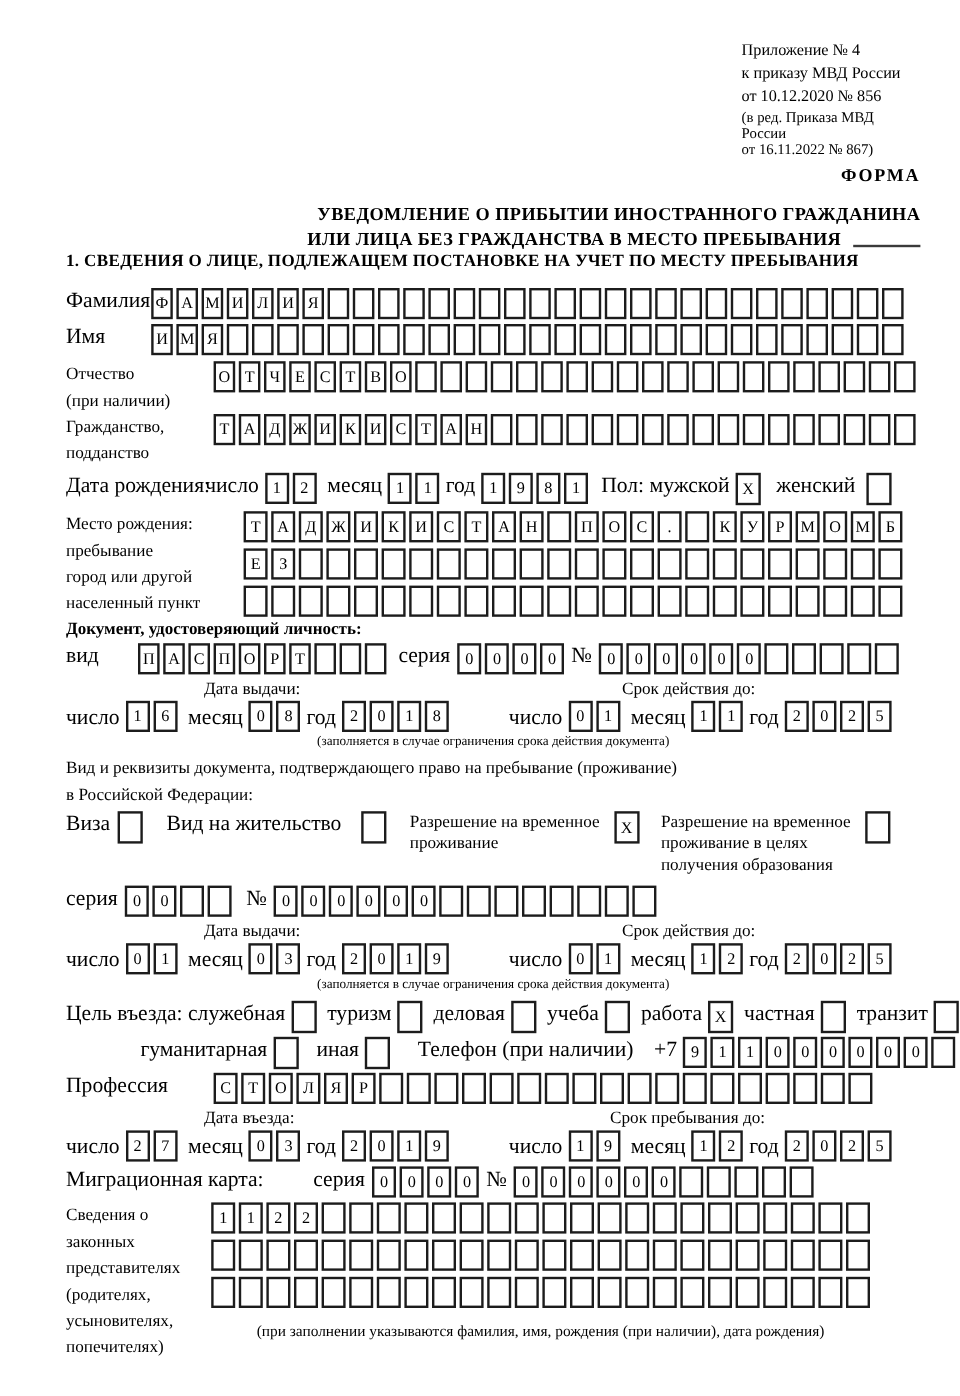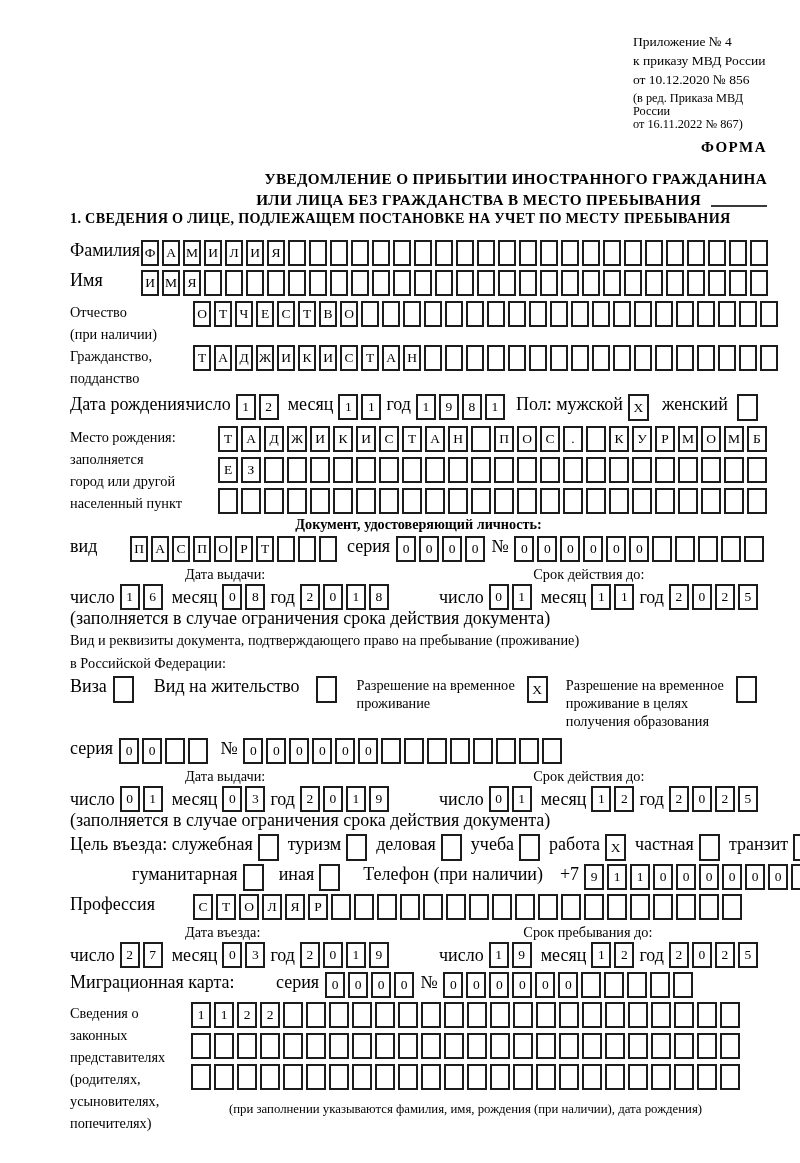--- a/index.html
+++ b/index.html
@@ -1,18 +1,18 @@
 <!DOCTYPE html>
 <html><head>
 <meta charset="utf-8">
 <style>
   *{margin:0;padding:0;box-sizing:border-box}
   html,body{background:#fff}
   body{width:800px;height:1163px;color:#000;font-family:"Liberation Serif",serif;overflow:hidden}
-  .page{width:800px;padding:32px 33px 0 70px}
+  .page{width:800px;padding:32px 33px 0 55px}
 
   .appendix{margin-left:563px;font-size:13.5px;line-height:19px}
   .appendix .amend{margin-top:3px;font-size:12.3px;line-height:13px}
   .forma{margin-top:8px;text-align:right;font-weight:bold;font-size:15px;letter-spacing:1.5px}
   .title{margin-top:12px;text-align:right;font-weight:bold;font-size:15.2px;line-height:21px;letter-spacing:.4px}
   .blank{display:inline-block;width:56px;border-bottom:2px solid #3a3a3a;margin-left:10px;transform:translateY(2px)}
   .sec{font-weight:bold;font-size:14.2px;letter-spacing:.3px}
 
   .row{display:flex;align-items:flex-start}
   .ac{align-items:flex-start}
@@ -23,27 +23,27 @@
   .w20 .cell{width:20px}
   .bx .cell{width:21px;height:27px}
   .stack{display:flex;flex-direction:column;gap:5px}
 
   .w71{width:71px}.w123{width:123px}.w148{width:148px}.w48{width:48px}.w175{width:175px}.w121{width:121px}.w105{width:105px}
   .ml4{margin-left:4px}.ml6{margin-left:6px}.ml8{margin-left:8px}.ml10{margin-left:10px}.ml12{margin-left:12px}
   .ml14{margin-left:14px}.ml18{margin-left:18px}.ml25{margin-left:25px}.ml50{margin-left:50px}
   .mt2{margin-top:2px}.mt3{margin-top:3px}.mt4{margin-top:4px}.mt5{margin-top:5px}.mt6{margin-top:6px}
   .mt8{margin-top:8px}.mt13{margin-top:13px}
 
-  .dochead{margin-top:2px;text-align:center;font-weight:bold;font-size:14.2px}
+  .dochead{margin-top:2px;text-align:left;font-weight:bold;font-size:14.2px}
   .hdr{display:flex;font-size:14.3px;line-height:16px}
   .hdr .h1{margin-left:115px}
   .hdr .h2{margin-left:268px}
   .hdr .h2b{margin-left:263px}
   .dg{display:flex;align-items:center;gap:5px}
-  .noteR{margin-top:1px;font-size:18px;line-height:15px;text-align:left}
+  .noteR{margin-top:1px;font-size:11px;line-height:15px;text-align:center}
   .para{margin-top:6px;font-size:14.3px;line-height:17px}
   .optlbl{display:inline-block;text-align:left;font-size:14.3px;line-height:18px;flex:0 0 auto}
   .gap6{column-gap:6px}
   .gap5{column-gap:5px}
   .repnote{margin-top:7px;font-size:12.8px;text-align:center}
 </style>
 </head>
 <body>
 
 <div class="page">
@@ -238,21 +238,21 @@
       </span>
     <span class="lbl ml8">женский</span>
     <span class="cells bx ml4">
         <span class="cell"></span>
       </span>
   </div>
 
   <div class="row mt5">
     <span class="lblblock w148">
       <div>Место рождения:</div>
-      <div>заполняется</div>
+      <div>пребывание</div>
       <div>город или другой</div>
       <div>населенный пункт</div>
     </span>
     <span class="stack">
       <span class="cells w20">
           <span class="cell">Т</span>
           <span class="cell">А</span>
           <span class="cell">Д</span>
           <span class="cell">Ж</span>
           <span class="cell">И</span>

